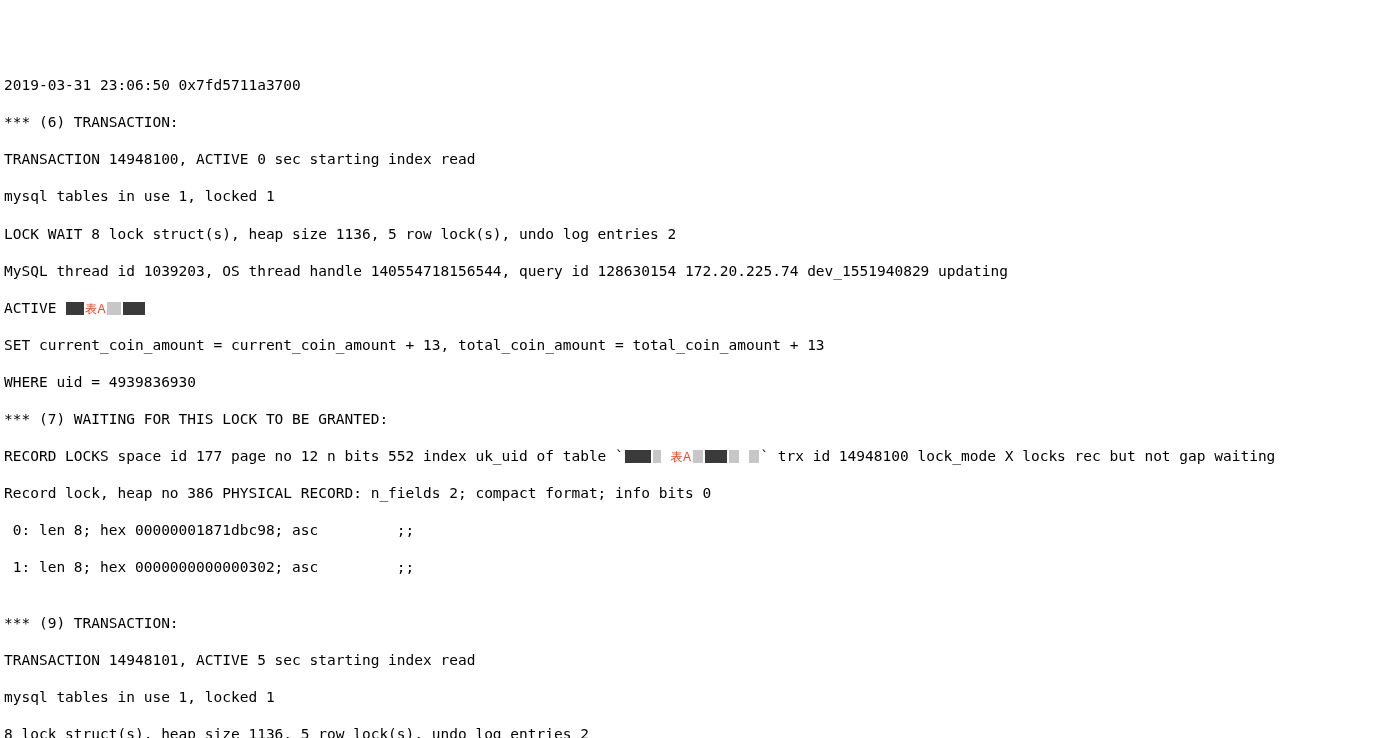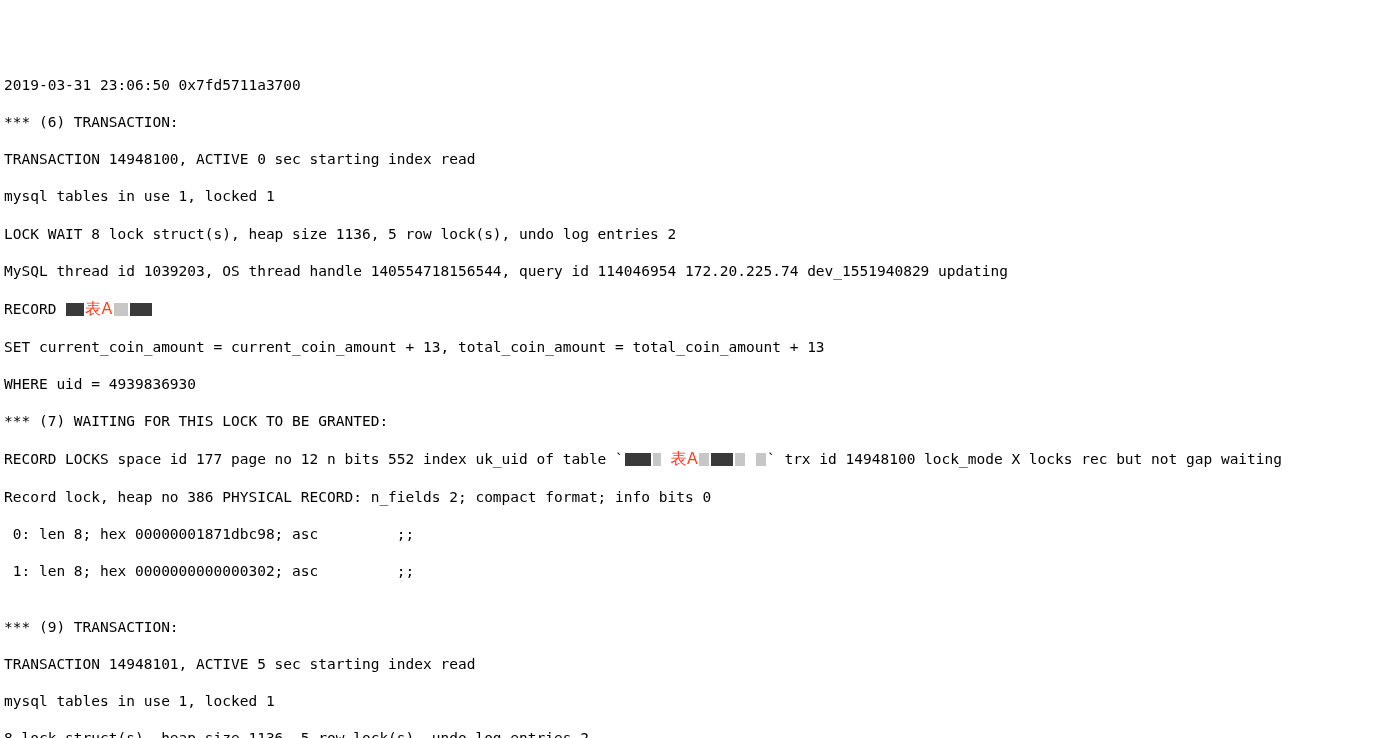--- a/index.html
+++ b/index.html
@@ -19,37 +19,37 @@
     vertical-align: -2px;
     height: 13px;
     background: #9e9e9e;
     margin: 0 1px;
   }
   .redact.dk { background: #3a3a3a; }
   .redact.lt { background: #c7c7c7; }
   .annot {
     color: #ff3b1f;
     font-family: "PingFang SC", "Microsoft YaHei", sans-serif;
-    font-size: 16px;
+    font-size: 12px;
     font-weight: 400;
     letter-spacing: 0.5px;
   }
 </style>
 </head>
 <body>
 
 
 
 <div class="line">2019-03-31 23:06:50 0x7fd5711a3700</div>
 <div class="line">*** (6) TRANSACTION:</div>
 <div class="line">TRANSACTION 14948100, ACTIVE 0 sec starting index read</div>
 <div class="line">mysql tables in use 1, locked 1</div>
 <div class="line">LOCK WAIT 8 lock struct(s), heap size 1136, 5 row lock(s), undo log entries 2</div>
-<div class="line">MySQL thread id 1039203, OS thread handle 140554718156544, query id 114046954 172.20.225.74 dev_1551940829 updating</div>
-<div class="line"><span>RECORD </span><span class="redact dk" style="width:18px"></span><span class="annot">表A</span><span class="redact lt" style="width:14px"></span><span class="redact dk" style="width:22px"></span></div>
+<div class="line">MySQL thread id 1039203, OS thread handle 140554718156544, query id 128630154 172.20.225.74 dev_1551940829 updating</div>
+<div class="line"><span>ACTIVE </span><span class="redact dk" style="width:18px"></span><span class="annot">表A</span><span class="redact lt" style="width:14px"></span><span class="redact dk" style="width:22px"></span></div>
 <div class="line">SET current_coin_amount = current_coin_amount + 13, total_coin_amount = total_coin_amount + 13</div>
 <div class="line">WHERE uid = 4939836930</div>
 <div class="line">*** (7) WAITING FOR THIS LOCK TO BE GRANTED:</div>
 <div class="line"><span>RECORD LOCKS space id 177 page no 12 n bits 552 index uk_uid of table `</span><span class="redact dk" style="width:26px"></span><span class="redact lt" style="width:8px"></span> <span class="annot">表A</span><span class="redact lt" style="width:10px"></span><span class="redact dk" style="width:22px"></span><span class="redact lt" style="width:10px"></span> <span class="redact lt" style="width:10px"></span><span>` trx id 14948100 lock_mode X locks rec but not gap waiting</span></div>
 <div class="line">Record lock, heap no 386 PHYSICAL RECORD: n_fields 2; compact format; info bits 0</div>
 <div class="line"> 0: len 8; hex 00000001871dbc98; asc         ;;</div>
 <div class="line"> 1: len 8; hex 0000000000000302; asc         ;;</div>
 <div class="line"></div>
 <div class="line">*** (9) TRANSACTION:</div>
 <div class="line">TRANSACTION 14948101, ACTIVE 5 sec starting index read</div>

